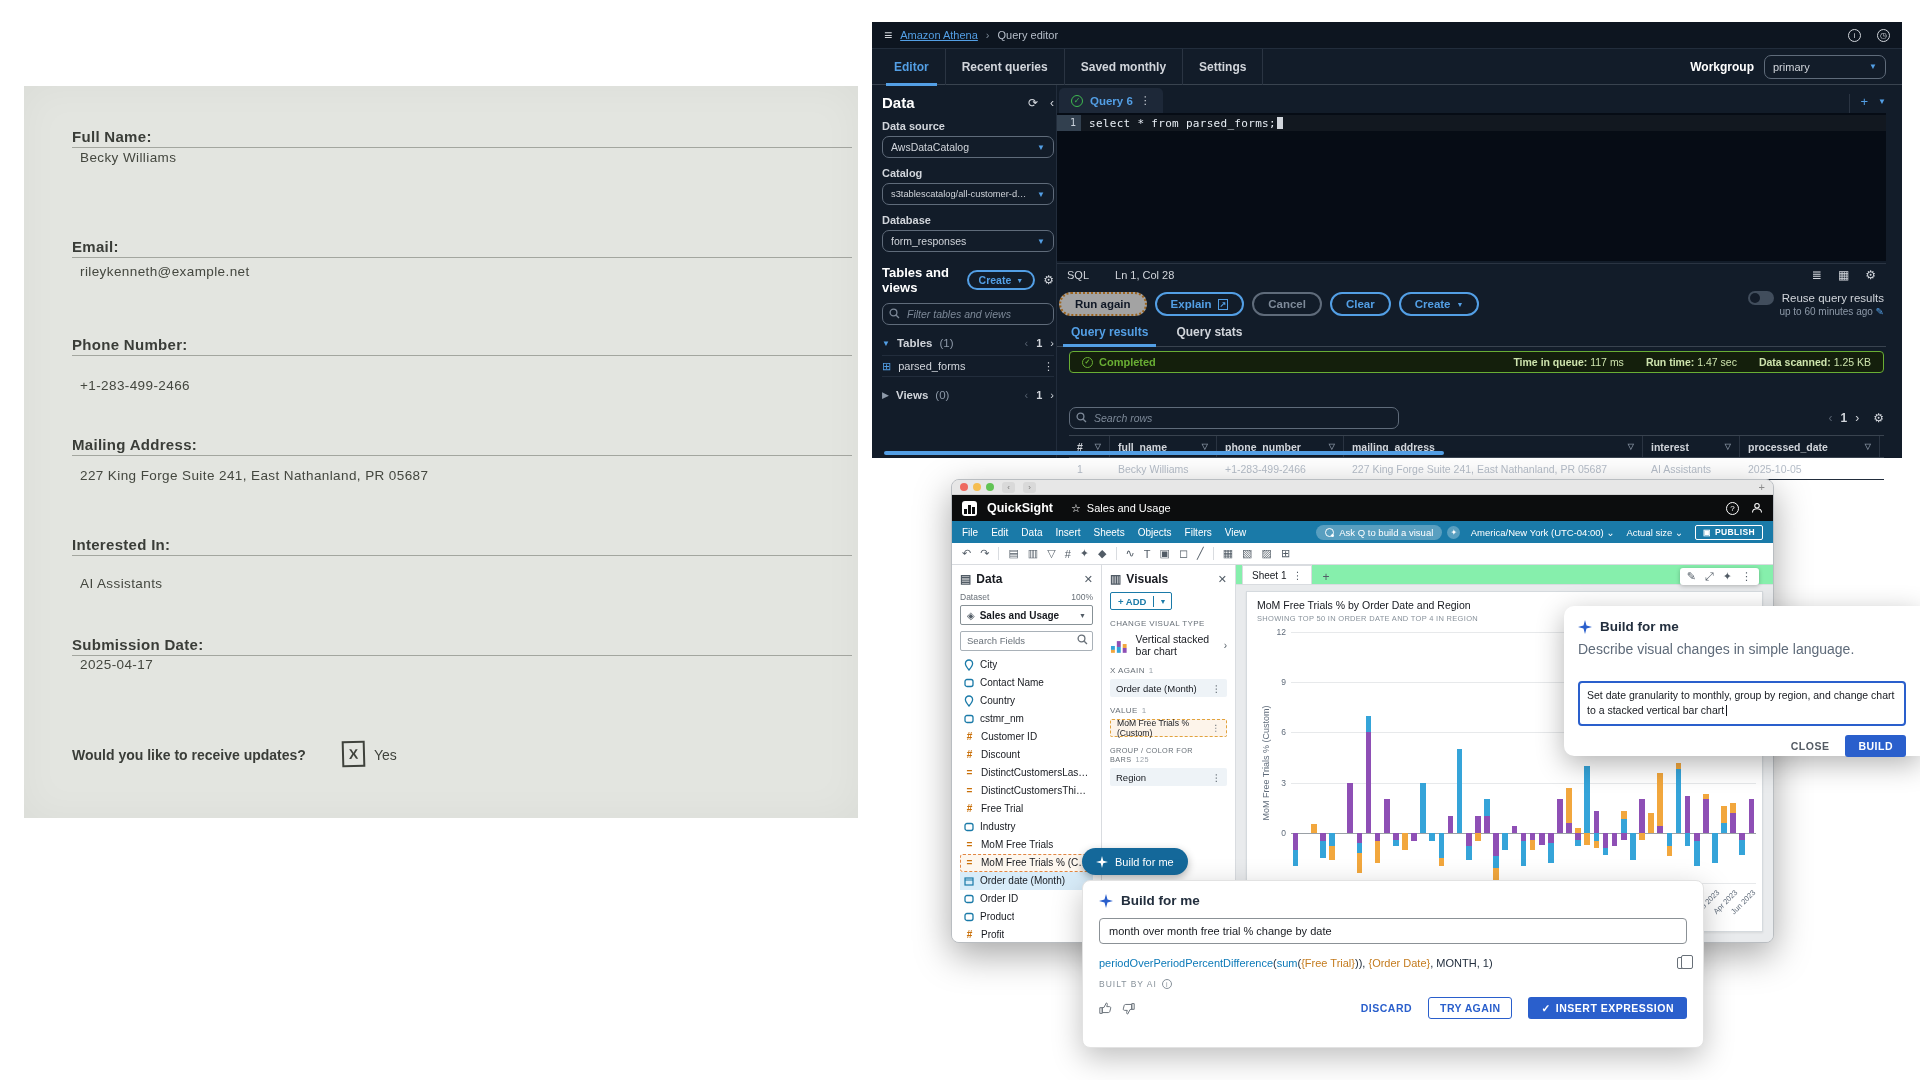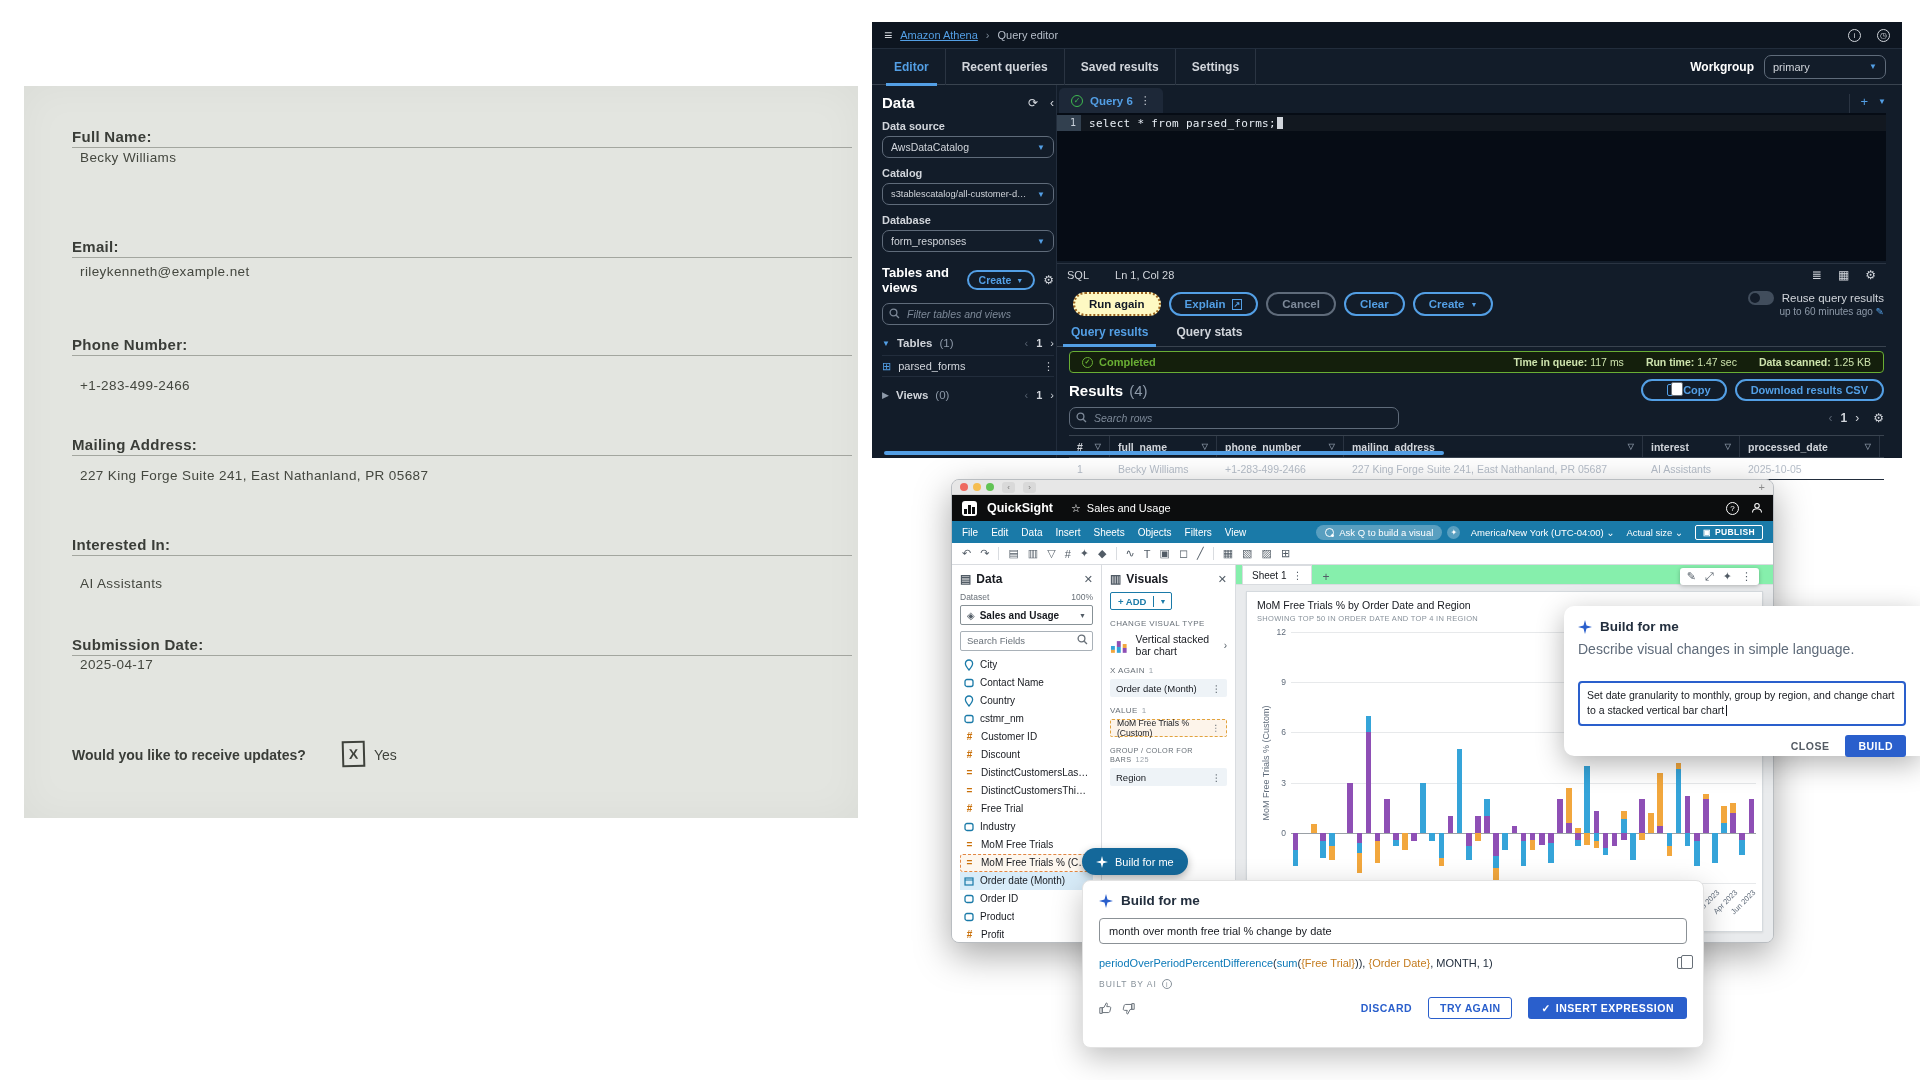--- a/index.html
+++ b/index.html
@@ -90,21 +90,21 @@
                display:flex; align-items:center; }
   .gut { width:24px; height:16px; background:#32404f; color:#cbd3dc; text-align:right; padding-right:5px; font-size:10px; line-height:16px; }
   .sqltext { color:#e8eef5; padding-left:8px; letter-spacing:.3px; }
   .curs { display:inline-block; width:6px; height:12px; background:#d1d5db; margin-left:1px; vertical-align:middle; }
   .stat { position:absolute; top:178px; left:0; right:16px; height:23px; border-top:1px solid #2a3442;
           display:flex; align-items:center; gap:26px; padding:0 10px; font-size:11px; color:#d1d5db; }
   .stat .ric { margin-left:auto; display:flex; gap:16px; font-size:12px; }
   .btnrow { position:absolute; top:204px; left:0; right:16px; height:30px; display:flex; align-items:center; gap:8px; padding:0 2px; }
   .btn { height:24px; border-radius:12px; display:flex; align-items:center; padding:0 14px; gap:6px;
          font-size:11.5px; font-weight:700; background:transparent; }
-  .btn.primary { background:#fef9c3; color:#101826; border:2px dotted #9a6420;margin-left:14px; }
+  .btn.primary { background:#a3a3a3; color:#101826; border:2px dotted #9a6420; }
   .btn.bl { border:2px solid #539fe5; color:#539fe5; }
   .btn.dis { border:2px solid #5f6b7a; color:#7d8998; }
   .reuse { margin-left:auto; text-align:right; font-size:11.5px; }
   .reuse .l1 { display:flex; align-items:center; gap:8px; justify-content:flex-end; }
   .toggle { width:26px; height:14px; border-radius:8px; background:#414d5c; position:relative; }
   .toggle::after { content:""; position:absolute; left:2px; top:2px; width:10px; height:10px; border-radius:50%; background:#131c29; }
   .reuse .l2 { color:#8d99a8; font-size:10px; margin-top:2px; }
   .pencil { color:#539fe5; }
   .res-tabs { position:absolute; top:236px; left:0; right:16px; height:26px; border-bottom:1px solid #39434f; display:flex; }
   .res-tab { font-size:12px; font-weight:700; padding:4px 14px 0 14px; position:relative; color:#d1d5db; }
@@ -321,21 +321,21 @@
       <span class="crumb-sep">›</span>
       <span class="crumb-page">Query editor</span>
       <span class="right">
         <span class="circ-ic">i</span>
         <span class="circ-ic">◷</span>
       </span>
     </div>
     <div class="ath-tabbar">
       <span class="ath-tab active">Editor</span>
       <span class="ath-tab">Recent queries</span>
-      <span class="ath-tab">Saved results</span>
+      <span class="ath-tab">Saved monthly</span>
       <span class="ath-tab">Settings</span>
       <span class="wg">
         <span class="wg-label">Workgroup</span>
         <span class="sel">
           <span>primary</span>
           <span class="car">▼</span>
         </span>
       </span>
     </div>
 
@@ -464,33 +464,20 @@
       </div>
       <div class="banner">
         <span class="ok">
             <span class="ckg">✓</span>
             <span>Completed</span>
           </span>
         <span class="bstats">
           <span><b>Time in queue:</b> <span>117 ms</span></span>
           <span><b>Run time:</b> <span>1.47 sec</span></span>
           <span><b>Data scanned:</b> <span>1.25 KB</span></span>
-        </span>
-      </div>
-      <div class="res-head">
-        <span class="t">Results</span>
-        <span class="c">(4)</span>
-        <span class="btns">
-          <span class="btn bl">
-              <span class="copy-ic" style="border-color:#539fe5"></span>
-              <span>Copy</span>
-            </span>
-          <span class="btn bl">
-              <span>Download results CSV</span>
-            </span>
         </span>
       </div>
       <div class="search-row">
         <span class="inp-wrap">
           <svg width="11" height="11" viewBox="0 0 11 11">
               <circle cx="4.5" cy="4.5" r="3.4" fill="none" stroke="#7d8998" stroke-width="1.3"></circle>
               <line x1="7.2" y1="7.2" x2="10" y2="10" stroke="#7d8998" stroke-width="1.3"></line>
             </svg>
           <input class="inp" placeholder="Search rows" style="">
         </span>

